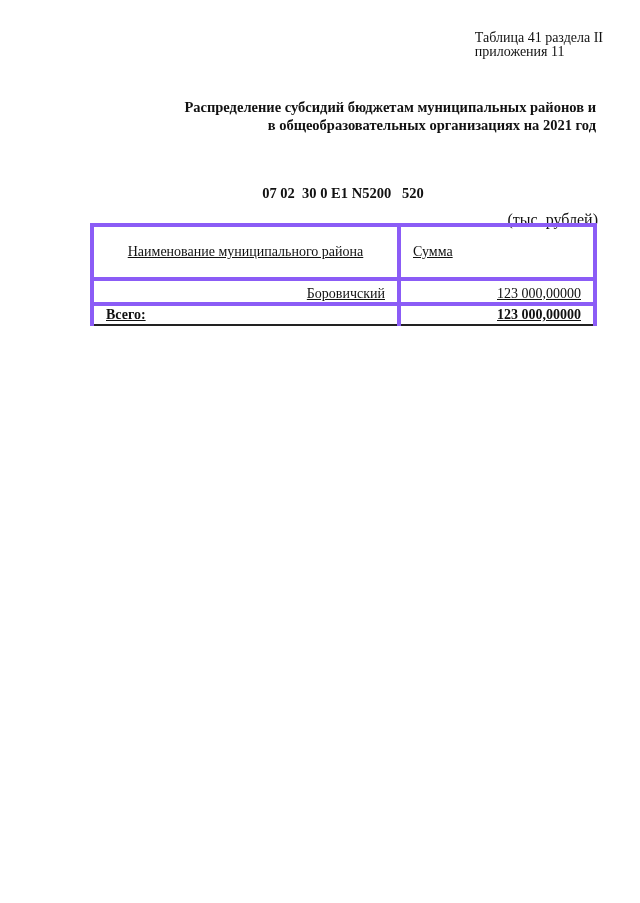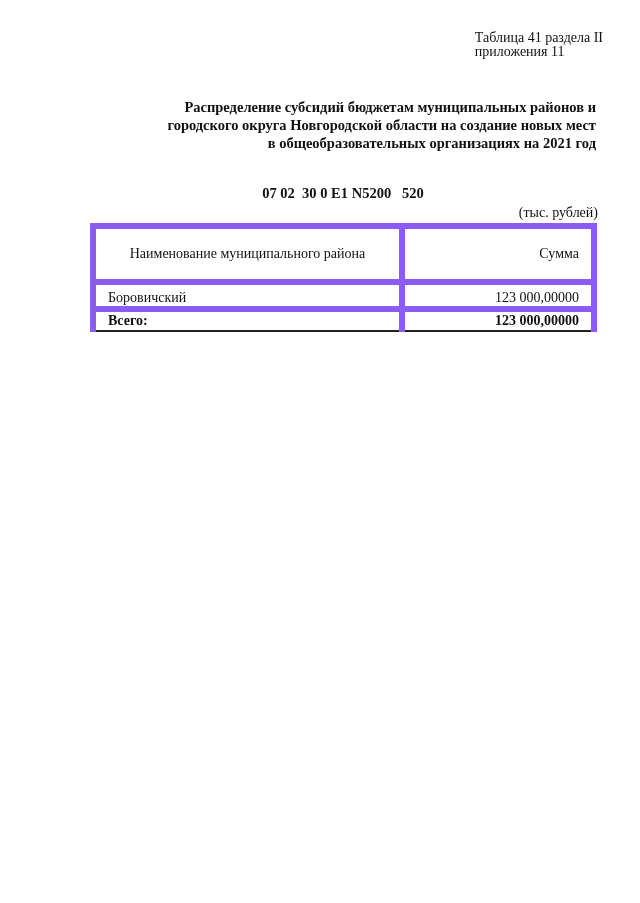--- a/index.html
+++ b/index.html
@@ -40,77 +40,78 @@
       top: 157px;
       text-align: center;
       font-weight: bold;
       font-size: 14.5px;
       white-space: pre;
       margin-top: 28px;
     }
     .units {
       position: absolute;
       right: 42px;
-      top: 205px;
-      font-size: 14px;
+      top: 211px;
+      font-size: 16px;
     }
     table.data-table {
       position: absolute;
       left: 90px;
       top: 223px;
       width: 507px;
       border-collapse: collapse;
       font-size: 14px;
     }
     table.data-table td, table.data-table th {
-      border: 6px solid #8b5cf6;
+      border: 4px solid #8b5cf6;
       padding: 0 12px;
       font-weight: normal;
+      text-decoration: underline;
     }
     table.data-table th {
       height: 50px;
       text-align: center;
       vertical-align: middle;
     }
     table.data-table tr.row td {
       height: 21px;
       vertical-align: bottom;
       padding-bottom: 0;
+      text-align: right;
     }
     table.data-table tr.total td {
       height: 18px;
       font-weight: bold;
       border-bottom: 2px solid #222;
     }
     .col-name { width: 279px; text-align: left; }
     .col-sum { text-align: right; }
   </style>
 </head>
 <body>
 
 <div class="corner-note">
   <div>Таблица 41 раздела II</div>
   <div>приложения 11</div>
 </div>
 
 <div class="title-block">
   <div>Распределение субсидий бюджетам муниципальных районов и</div>
-  <div>городского округа Новгородской области на создание новых мест</div>
   <div>в общеобразовательных организациях на 2021 год</div>
 </div>
 
 <div class="code-line">07 02  30 0 E1 N5200   520</div>
 
 <div class="units">(тыс. рублей)</div>
 
 <table class="data-table">
   <tbody>
       <tr>
     <th class="col-name" style="text-align:center">Наименование муниципального района</th>
-    <th class="col-sum" style="text-align:right">Сумма</th>
+    <th class="col-sum" style="text-align:left">Сумма</th>
   </tr>
   <tr class="row">
     <td class="col-name">Боровичский</td>
     <td class="col-sum">123 000,00000</td>
   </tr>
   <tr class="total">
     <td class="col-name">Всего:</td>
     <td class="col-sum">123 000,00000</td>
   </tr>
 </tbody>

